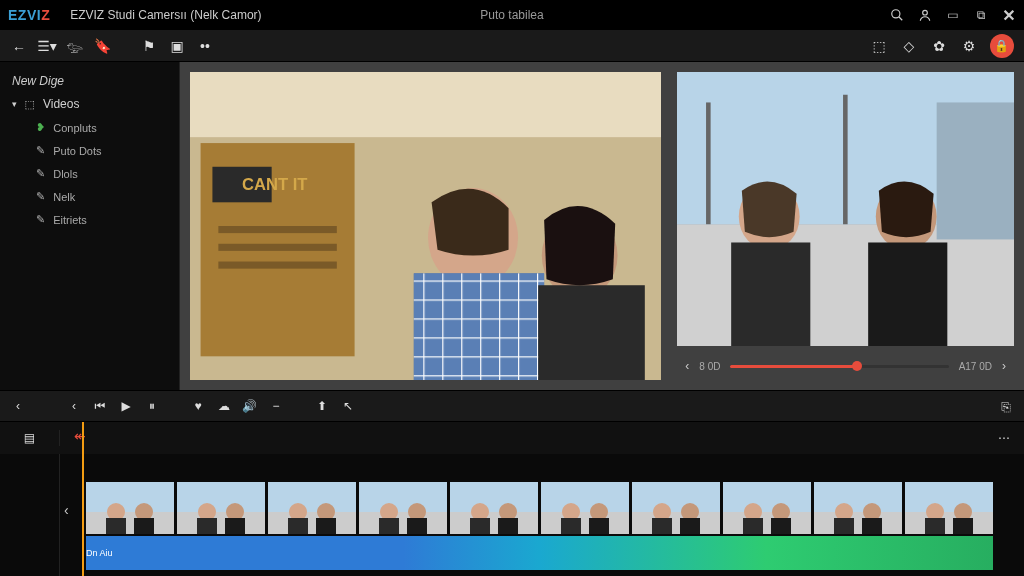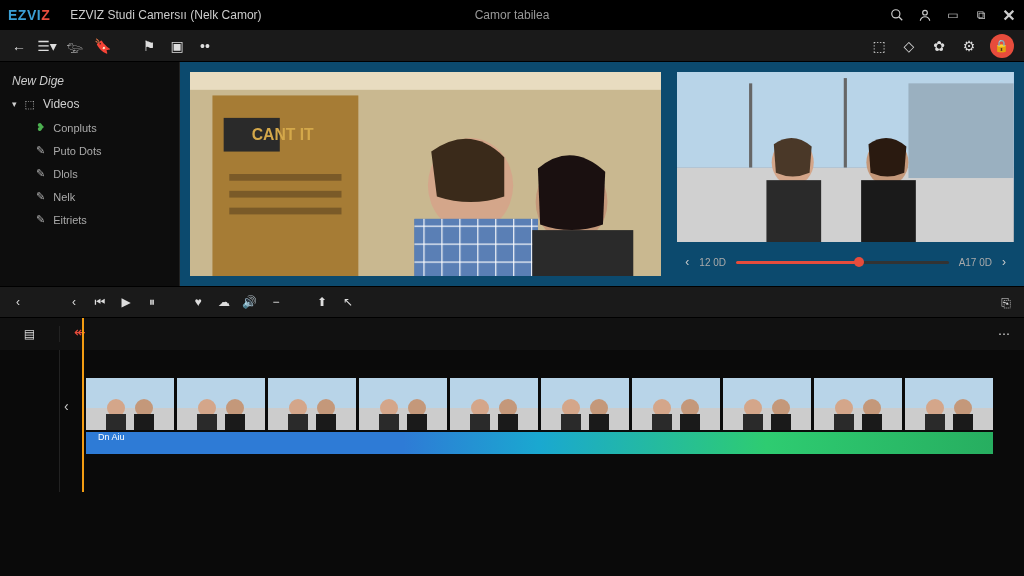--- a/index.html
+++ b/index.html
@@ -10,30 +10,30 @@
 .title-text{margin-left:20px;color:#ccc}
 .title-center{position:absolute;left:50%;transform:translateX(-50%);color:#999}
 .title-right{margin-left:auto;display:flex;gap:14px;align-items:center}
 .title-right .ico{width:14px;height:14px;display:inline-flex;align-items:center;justify-content:center;color:#ccc;cursor:pointer}
 .close-x{color:#e74c3c;font-size:16px;font-weight:bold}
 .toolbar{height:32px;background:#1a1a1a;display:flex;align-items:center;padding:0 10px;gap:10px;border-bottom:1px solid #000}
 .tb-left{display:flex;gap:10px;align-items:center}
 .tb-right{margin-left:auto;display:flex;gap:12px;align-items:center}
 .tb-ico{color:#ddd;cursor:pointer;font-size:14px;display:inline-flex;align-items:center;justify-content:center;width:18px;height:18px}
 .tb-btn-red{background:#e74c3c;width:24px;height:24px;border-radius:50%;display:flex;align-items:center;justify-content:center;color:#fff;font-size:12px}
-.main-area{display:flex;height:224px}
+.main-area{display:flex;height:328px}
 .sidebar{width:180px;background:#0d0d0d;border-right:1px solid #222;padding:8px 0}
 .sb-header{padding:4px 12px;font-size:12px;color:#ccc;font-style:italic}
 .sb-item{padding:5px 12px;font-size:12px;color:#d0d0d0;display:flex;align-items:center;gap:8px;cursor:pointer}
 .sb-item.root{font-weight:500}
 .sb-sub{padding-left:36px;font-size:11px;color:#aaa}
 .sb-arrow{font-size:9px}
 .sb-icon{font-size:11px}
 .sb-green{color:#4caf50}
-.preview-area{flex:1;display:flex;background:#0c4a6e;padding:10px;gap:16px}
+.preview-area{flex:1;display:flex;background:#404040;padding:10px;gap:16px}
 .preview-left{flex:1.4;background:#1a1a1a;position:relative;overflow:hidden}
 .preview-right{flex:1;display:flex;flex-direction:column;gap:6px}
 .preview-right-vid{flex:1;background:#1a1a1a;position:relative;overflow:hidden}
 .preview-controls{height:28px;display:flex;align-items:center;gap:10px;padding:0 8px}
 .pc-time{font-size:10px;color:#aaa}
 .pc-slider{flex:1;height:3px;background:#333;position:relative;border-radius:2px}
 .pc-slider-fill{position:absolute;left:0;top:0;height:100%;width:58%;background:#e74c3c;border-radius:2px}
 .pc-slider-dot{position:absolute;left:58%;top:50%;transform:translate(-50%,-50%);width:10px;height:10px;background:#e74c3c;border-radius:50%}
 .pc-nav{color:#ccc;cursor:pointer;font-size:12px}
 .timeline-toolbar{height:32px;background:#1a1a1a;display:flex;align-items:center;padding:0 10px;gap:10px;border-top:1px solid #000;border-bottom:1px solid #000}
@@ -42,34 +42,34 @@
 .timeline-header{height:32px;background:#111;display:flex;align-items:center}
 .tl-left-col{width:60px;display:flex;align-items:center;justify-content:center;border-right:1px solid #222}
 .tl-marker{color:#e74c3c;font-size:14px}
 .timeline-tracks{background:#0a0a0a;position:relative;height:142px;display:flex}
 .tl-labels{width:60px;border-right:1px solid #222;display:flex;flex-direction:column;font-size:9px;color:#888;padding-top:28px}
 .tl-content{flex:1;position:relative;padding-left:26px;padding-top:4px}
 .tl-nav-arrow{position:absolute;left:4px;top:48px;color:#ccc;font-size:14px;cursor:pointer}
 .tl-playhead{position:absolute;left:22px;top:-32px;bottom:0;width:2px;background:#f39c12;z-index:5}
 .tl-thumbs{display:flex;gap:3px;height:52px;margin-bottom:2px}
 .tl-thumb{width:88px;height:52px;background:#333;position:relative;overflow:hidden;flex-shrink:0}
-.tl-audio{height:22px;background:linear-gradient(90deg,#2e7bd6 0%,#2e7bd6 35%,#1aa8d0 50%,#2ecc71 75%,#27ae60 100%);display:flex;align-items:flex-start;padding-left:12px;font-size:9px;color:#fff;width:calc(88px * 10 + 27px)}
+.tl-audio{height:34px;background:linear-gradient(90deg,#2e7bd6 0%,#2e7bd6 35%,#1aa8d0 50%,#2ecc71 75%,#27ae60 100%);display:flex;align-items:center;padding-left:0;font-size:9px;color:#fff;width:calc(88px * 10 + 27px)}
 .thumb-svg{width:100%;height:100%}
 
 .scene1{background:linear-gradient(180deg,#8a6d3b 0%,#5d4a28 40%,#3d2f1a 100%)}
 .scene2{background:linear-gradient(180deg,#a8c8e8 0%,#7ba8d0 50%,#556b7d 100%)}
 svg{display:block}
 </style>
 </head>
 <body>
 
 <div class="titlebar">
   <span class="logo"><span>EZVI</span><span class="z">Z</span></span>
   <span class="title-text">EZVIZ Studi Camersıı (Nelk Camor)</span>
-  <span class="title-center">Camor tabilea</span>
+  <span class="title-center">Puto tabilea</span>
   <div class="title-right">
     <span class="ico">
       <svg width="14" height="14" viewBox="0 0 24 24" fill="none" stroke="currentColor" stroke-width="2">
           <circle cx="10" cy="10" r="7"></circle>
           <line x1="21" y1="21" x2="15" y2="15"></line>
         </svg>
     </span>
     <span class="ico">
       <svg width="14" height="14" viewBox="0 0 24 24" fill="none" stroke="currentColor" stroke-width="2">
           <circle cx="12" cy="8" r="4"></circle>
@@ -174,21 +174,21 @@
           <rect x="85" y="112" width="52" height="70" fill="#2a2a2a"></rect>
           <path d="M92 78 Q110 65 128 80 L126 105 Q110 112 94 105 Z" fill="#4a3828"></path>
 
           <ellipse cx="200" cy="95" rx="20" ry="22" fill="#c4987a"></ellipse>
           <rect x="175" y="112" width="52" height="70" fill="#1a1a1a"></rect>
           <path d="M182 78 Q200 65 218 80 L216 105 Q200 112 184 105 Z" fill="#2a1a10"></path>
         </svg>
       </div>
       <div class="preview-controls">
         <span class="pc-nav">‹</span>
-        <span class="pc-time">12 0D</span>
+        <span class="pc-time">8 0D</span>
         <div class="pc-slider">
           <div class="pc-slider-fill"></div>
           <div class="pc-slider-dot"></div>
         </div>
         <span class="pc-time">A17 0D</span>
         <span class="pc-nav">›</span>
       </div>
     </div>
   </div>
 </div>

